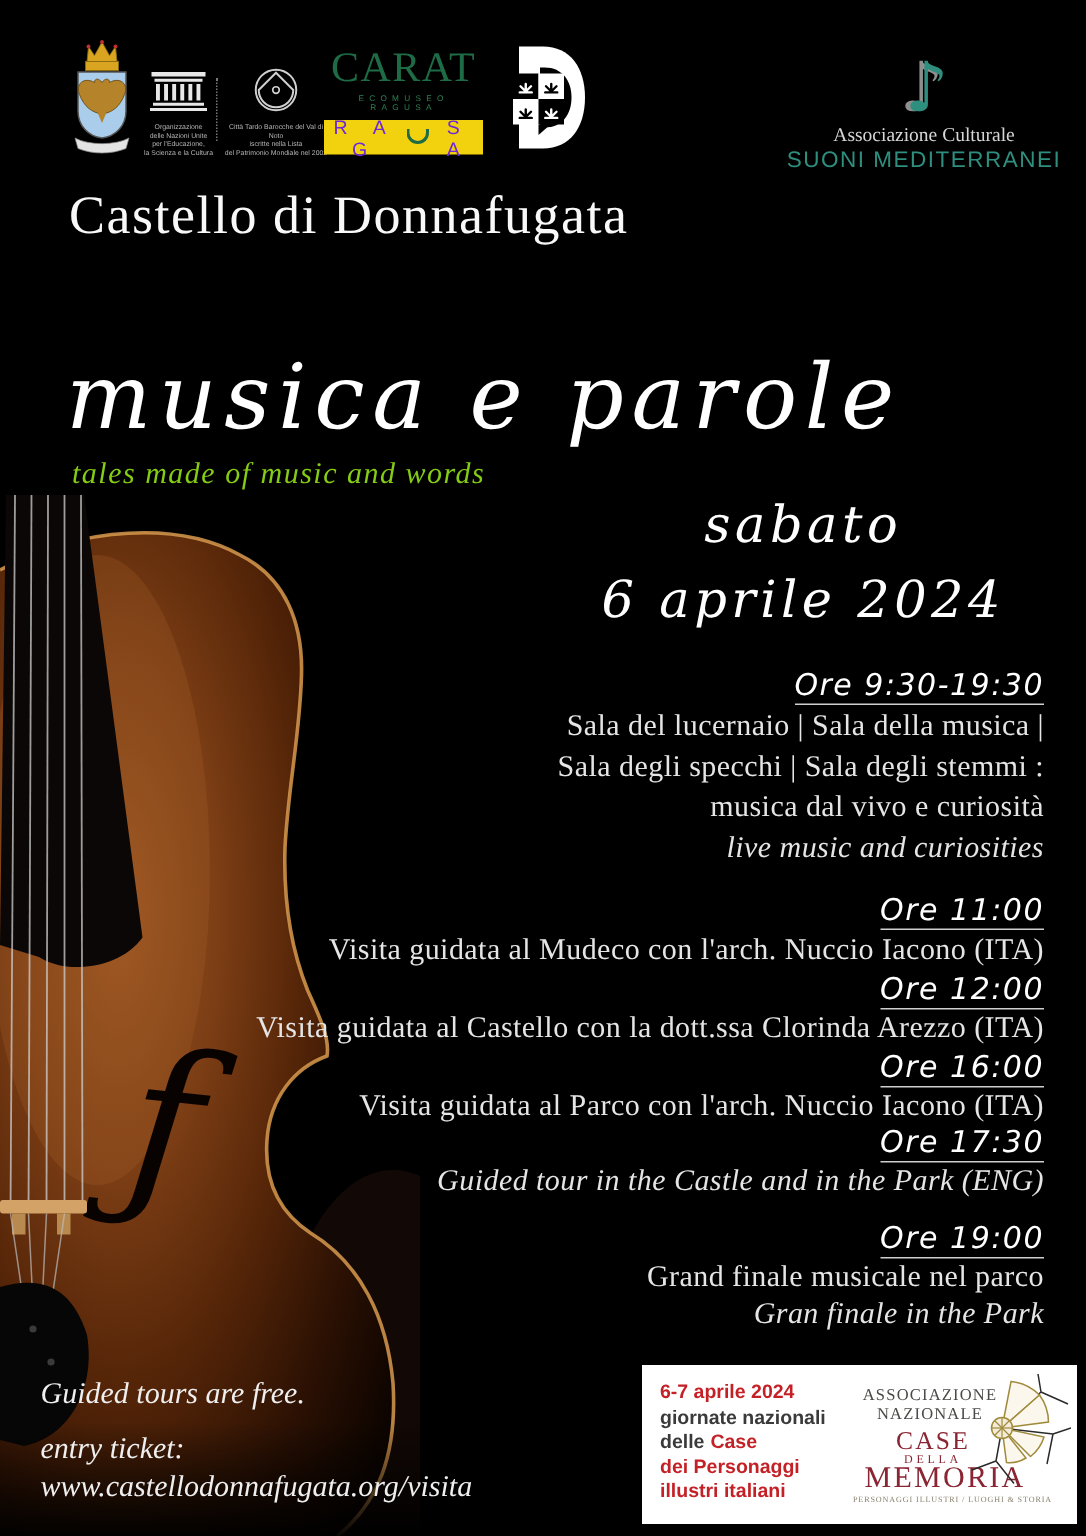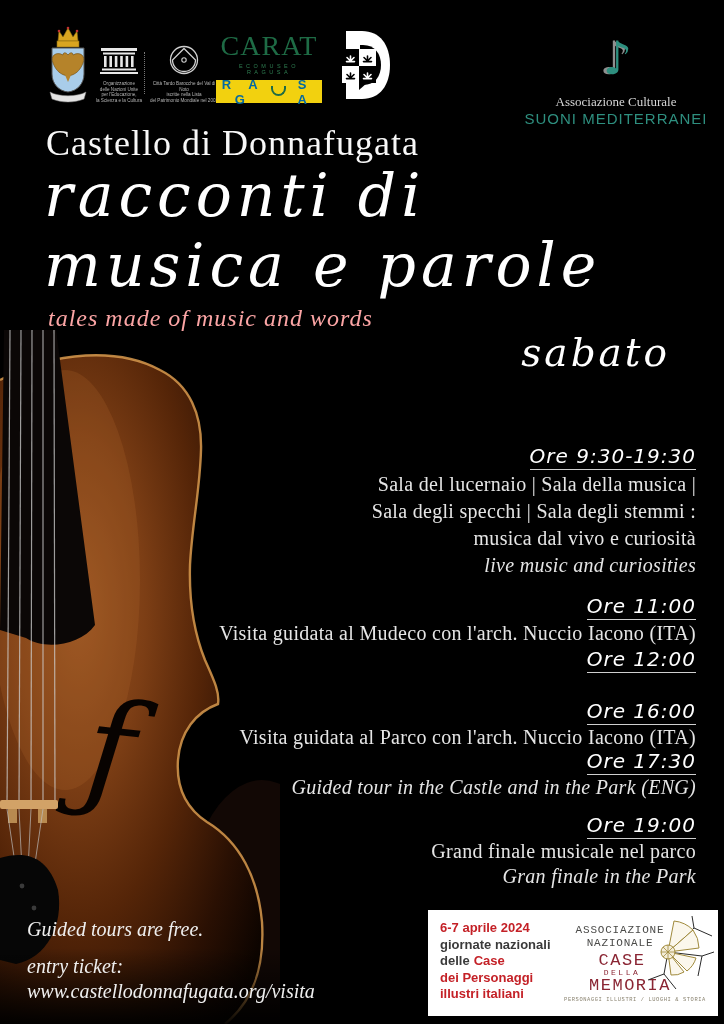--- a/index.html
+++ b/index.html
@@ -11,62 +11,62 @@
   .coa{left:44px;top:25px;width:48px;height:84px;}
   .unesco{left:96px;top:48px;width:46px;text-align:center;}
   .unesco-caption{font-size:4.6px;line-height:5.6px;color:#b5b5b5;margin-top:3px;font-family:"Liberation Sans",sans-serif;}
   .hdr-divider{left:144px;top:52px;height:42px;width:0;border-left:1px dotted #777;}
   .whc{left:149px;top:45px;width:70px;text-align:center;}
   .whc-caption{font-size:4.6px;line-height:5.6px;color:#b5b5b5;margin-top:2px;font-family:"Liberation Sans",sans-serif;}
   .carat{left:216px;top:31px;width:106px;text-align:center;}
   .carat-title{font-size:28px;line-height:30px;color:#1e6b45;letter-spacing:1px;font-family:"Liberation Serif",serif;}
   .carat-sub{font-size:5.5px;letter-spacing:3.5px;color:#2f7f52;margin-top:2px;font-family:"Liberation Sans",sans-serif;}
   .ragusa{margin-top:5px;background:#f2d10f;height:23px;display:flex;align-items:center;justify-content:center;
-          font-family:"Liberation Sans",sans-serif;font-weight:bold;font-size:13px;color:#0369a1;letter-spacing:7px;}
+          font-family:"Liberation Sans",sans-serif;font-weight:normal;font-size:13px;color:#6d28d9;letter-spacing:7px;}
   .ragusa .smile{display:inline-block;width:15px;height:8px;border:2.5px solid #1e6b45;border-top:none;
           border-radius:0 0 15px 15px;margin:0 3px 1px 0;}
   .dlogo{left:336px;top:27px;}
   .suoni{left:518px;top:33px;width:196px;text-align:center;}
   .notes{position:relative;height:50px;}
   .note{font-family:"DejaVu Sans",sans-serif;font-size:46px;line-height:50px;}
   .note-gray{color:#8f8f8f;}
   .note-teal{color:#2e8f7f;margin-left:-26px;}
-  .suoni-l1{font-size:13px;color:#d6d6d6;line-height:14px;font-family:"Liberation Serif",serif;margin-top:12px;}
+  .suoni-l1{font-size:13px;color:#d6d6d6;line-height:14px;font-family:"Liberation Serif",serif;}
   .suoni-l2{font-size:15px;color:#2e8f7f;line-height:17px;letter-spacing:1px;font-family:"Liberation Sans",sans-serif;margin-top:1px;}
 
   
   .venue{left:46px;top:122px;font-size:36px;color:#f8f8f8;letter-spacing:1px;white-space:nowrap;}
   .script{font-style:italic;font-family:"DejaVu Serif",serif;color:#fff;}
   .title1{left:44px;top:160px;font-size:60px;letter-spacing:5px;white-space:nowrap;}
   .title2{left:44px;top:230px;font-size:60px;letter-spacing:5px;white-space:nowrap;}
-  .subtitle{left:48px;top:305px;font-size:24px;font-style:italic;color:#fca5a5;letter-spacing:1px;white-space:nowrap;}
-  .dateblk{right:54px;top:330px;text-align:center;font-size:39px;letter-spacing:3px;}
+  .subtitle{left:48px;top:305px;font-size:20px;font-style:italic;color:#84cc16;letter-spacing:1px;white-space:nowrap;}
+  .dateblk{right:54px;top:330px;text-align:center;font-size:34px;letter-spacing:3px;}
   .dateblk .d2{margin-top:10px;}
 
   
   .time{position:absolute;right:28px;font-family:"DejaVu Sans",sans-serif;font-style:italic;font-size:20px;color:#fff;
         letter-spacing:1px;border-bottom:1.5px solid #cfcfcf;padding-bottom:1px;white-space:nowrap;}
   .line{position:absolute;right:28px;font-size:20px;color:#e5e5e5;white-space:nowrap;letter-spacing:0.3px;}
   .it{font-style:italic;}
 
   
   .fline{position:absolute;left:27px;font-size:20px;color:#efefef;white-space:nowrap;}
 
   
   .mbox{left:428px;top:910px;width:290px;height:106px;background:#fff;display:flex;box-sizing:border-box;
         padding:10px 6px 6px 12px;}
   .mleft{width:122px;font-family:"Liberation Sans",sans-serif;font-weight:bold;font-size:13px;line-height:16.5px;color:#3a3a3a;}
   .mred{color:#c42127;}
   .mdark{margin-right:4px;}
-  .mright{flex:1;position:relative;text-align:center;padding-top:4px;font-family:Liberation Mono, monospace;}
+  .mright{flex:1;position:relative;text-align:center;padding-top:4px;}
   .mright .fan{position:absolute;right:-2px;top:-4px;}
   .m-assoc{font-size:11px;color:#4a4a48;line-height:12.5px;letter-spacing:0.8px;margin-right:34px;}
   .m-case{font-size:17px;color:#8a2533;letter-spacing:1.5px;line-height:15px;margin-top:4px;margin-right:30px;}
   .m-della{font-size:8px;color:#8a2533;letter-spacing:2.5px;line-height:9px;margin-right:30px;}
-  .m-memoria{font-size:17px;color:#8a2533;letter-spacing:1.5px;line-height:17px;margin-right:14px;}
+  .m-memoria{font-size:20px;color:#8a2533;letter-spacing:1.5px;line-height:17px;margin-right:14px;}
   .m-caption{font-size:5.4px;color:#8a8370;letter-spacing:0.6px;margin-top:3px;margin-right:4px;}
 </style>
 </head>
 <body>
 
 <div class="poster">
 
   <div class="abs coa">
     <svg width="48" height="84" viewBox="0 0 48 84">
       <path d="M14,16 L15,6 L19,12 L24,3 L29,12 L33,6 L34,16 Z" fill="#d9a520" stroke="#8a6a10" stroke-width="0.6"></path>
@@ -204,38 +204,39 @@
         <line x1="43" y1="479" x2="34" y2="540"></line>
       </g>
       <path d="M0,528 C28,520 48,528 58,560 C64,596 46,628 16,634 L0,630 Z" fill="#060606"></path>
       <circle cx="22" cy="556" r="2.4" fill="#3a3a3a"></circle>
       <circle cx="34" cy="578" r="2.4" fill="#3a3a3a"></circle>
       <rect x="0" y="618" width="280" height="76" fill="url(#fade)"></rect>
     </svg>
   </div>
 
   <div class="abs venue">Castello di Donnafugata</div>
-  <div class="abs script title1">racconti di</div>
   <div class="abs script title2">musica e parole</div>
   <div class="abs subtitle">tales made of music and words</div>
 
   <div class="abs script dateblk">
     <div class="d1">sabato</div>
+    <div class="d2">6 aprile 2024</div>
   </div>
 
   <div class="abs time" style="top:444px;">Ore 9:30-19:30</div>
   <div class="abs line" style="top:473px;">Sala del lucernaio | Sala della musica |</div>
   <div class="abs line" style="top:500px;">Sala degli specchi | Sala degli stemmi :</div>
   <div class="abs line" style="top:527px;">musica dal vivo e curiosità</div>
   <div class="abs line it" style="top:554px;">live music and curiosities</div>
 
   <div class="abs time" style="top:594px;">Ore 11:00</div>
   <div class="abs line" style="top:622px;">Visita guidata al Mudeco con l'arch. Nuccio Iacono (ITA)</div>
 
   <div class="abs time" style="top:647px;">Ore 12:00</div>
+  <div class="abs line" style="top:674px;">Visita guidata al Castello con la dott.ssa Clorinda Arezzo (ITA)</div>
 
   <div class="abs time" style="top:699px;">Ore 16:00</div>
   <div class="abs line" style="top:726px;">Visita guidata al Parco con l'arch. Nuccio Iacono (ITA)</div>
 
   <div class="abs time" style="top:749px;">Ore 17:30</div>
   <div class="abs line it" style="top:776px;">Guided tour in the Castle and in the Park (ENG)</div>
 
   <div class="abs time" style="top:813px;">Ore 19:00</div>
   <div class="abs line" style="top:840px;">Grand finale musicale nel parco</div>
   <div class="abs line it" style="top:865px;">Gran finale in the Park</div>

